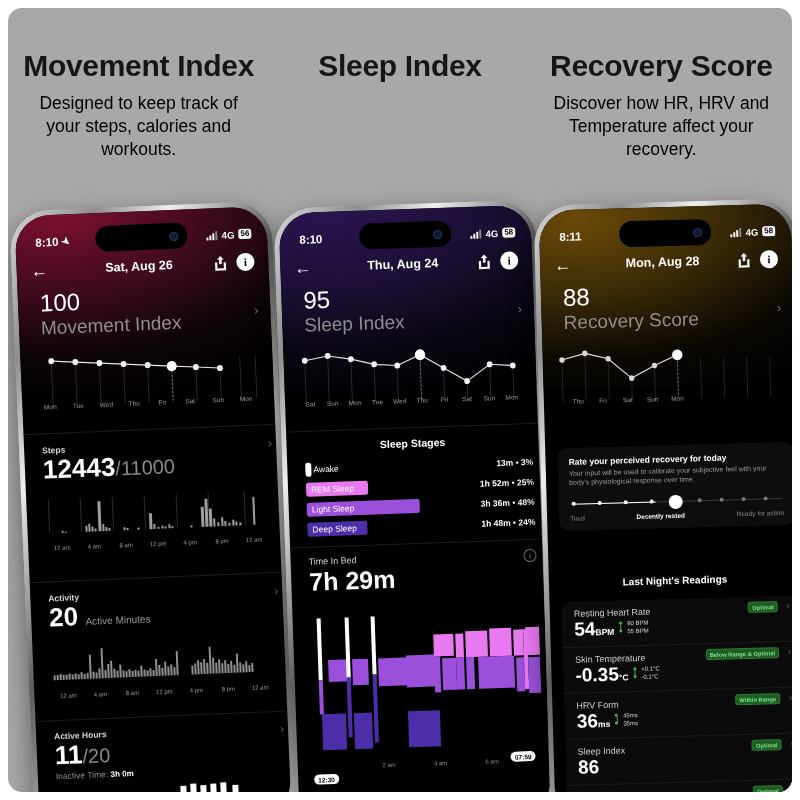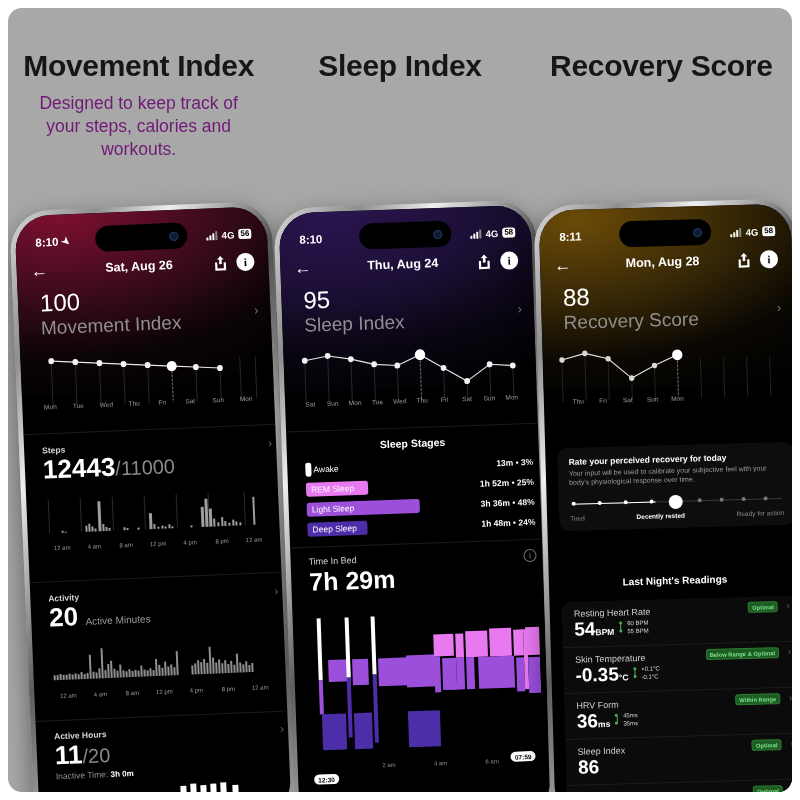--- a/index.html
+++ b/index.html
@@ -21,21 +21,21 @@
   .headers{
     position:absolute;top:0;left:0;width:784px;height:190px;
     display:flex;
   }
   .hcol{flex:1;text-align:center;padding-top:42px;}
   .hcol h1{
     margin:0;font-size:30px;font-weight:700;color:#161616;
     letter-spacing:-0.3px;line-height:1.05;
   }
   .hcol p{
-    margin:10px 0 0 0;font-size:17.5px;color:#701a75;font-weight:400;
+    margin:10px 0 0 0;font-size:17.5px;color:#000000;font-weight:400;
     line-height:1.33;
   }
   .hcol.c1 p{padding:0 16px;}
   .hcol.c2 p{padding:0 34px;}
   .hcol.c3 p{padding:0 16px;}
 
   
   .phone{
     position:absolute;
     width:262px;height:620px;
@@ -178,20 +178,21 @@
   <div class="headers">
     <div class="hcol c1">
       <h1>Movement Index</h1>
       <p>Designed to keep track of your steps, calories and workouts.</p>
     </div>
     <div class="hcol c2">
       <h1>Sleep Index</h1>
     </div>
     <div class="hcol c3">
       <h1>Recovery Score</h1>
+      <p>Discover how HR, HRV and Temperature affect your recovery.</p>
     </div>
   </div>
 
   <div class="phone p1">
     <div class="screen">
       <div class="glow g1"></div>
       <div class="notch">
           <div class="cam"></div>
         </div>
 

